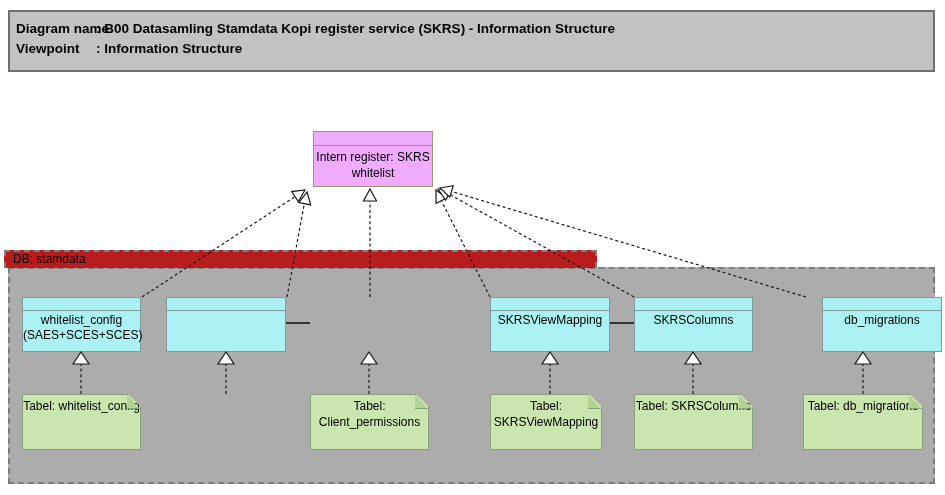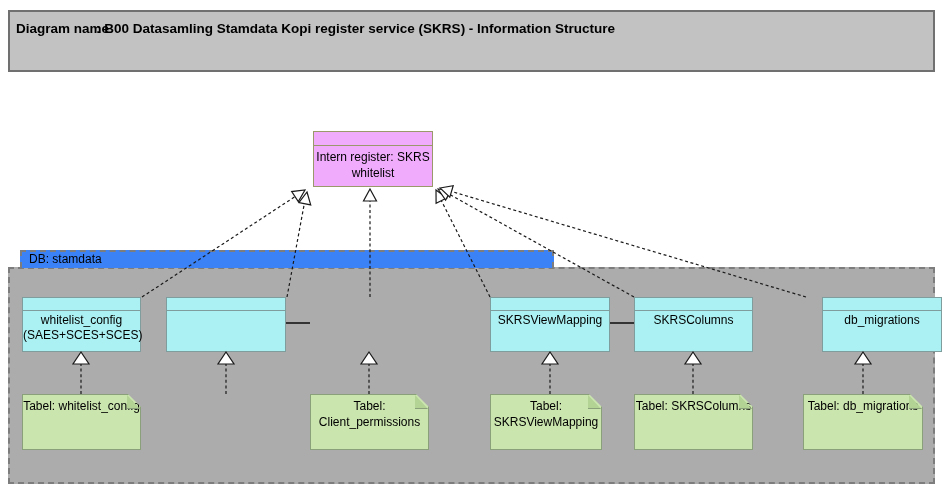--- a/index.html
+++ b/index.html
@@ -10,22 +10,22 @@
   
   .titleblock{
     position:absolute;left:8px;top:10px;width:927px;height:62px;
     box-sizing:border-box;background:#c2c2c2;border:2px solid #707070;
     padding:7px 0 0 6px;
   }
   .titlerow{display:grid;grid-template-columns:80px auto;column-gap:0;
     font-size:13.5px;font-weight:bold;line-height:20px;white-space:nowrap;}
   
   .group-tab{
-    position:absolute;left:20px;top:250px;width:534px;height:18px;
-    box-sizing:border-box;background:#3b82f6;
+    position:absolute;left:4px;top:250px;width:593px;height:18px;
+    box-sizing:border-box;background:#b91c1c;
     border:2px dashed #7d7d7d;border-bottom:none;
   }
   .group-tab .group-label{
     font-size:12px;line-height:15px;padding-left:7px;white-space:nowrap;
   }
   .group-body{
     position:absolute;left:8px;top:267px;width:927px;height:217px;
     box-sizing:border-box;background:#acacac;border:2px dashed #7d7d7d;
   }
   
@@ -62,20 +62,24 @@
 </style>
 </head>
 <body>
 
 <div class="canvas">
 
   <div class="titleblock">
     <div class="titlerow">
       <span>Diagram name</span>
       <span>: B00 Datasamling Stamdata Kopi register service (SKRS) - Information Structure</span>
+    </div>
+    <div class="titlerow">
+      <span>Viewpoint</span>
+      <span>: Information Structure</span>
     </div>
   </div>
 
   <div class="group-body"></div>
   <div class="group-tab">
     <div class="group-label">DB: stamdata</div>
   </div>
 
   <div class="register">
     <div class="hdr"></div>

